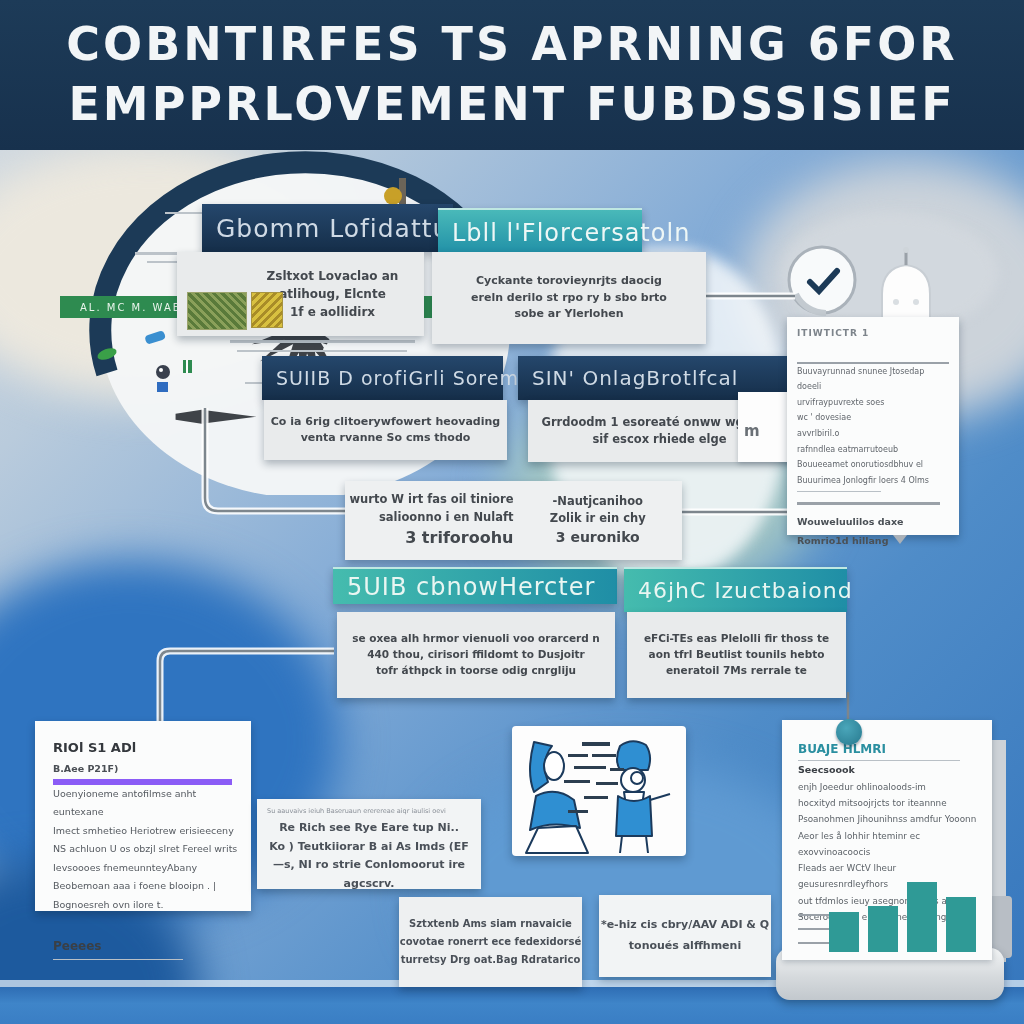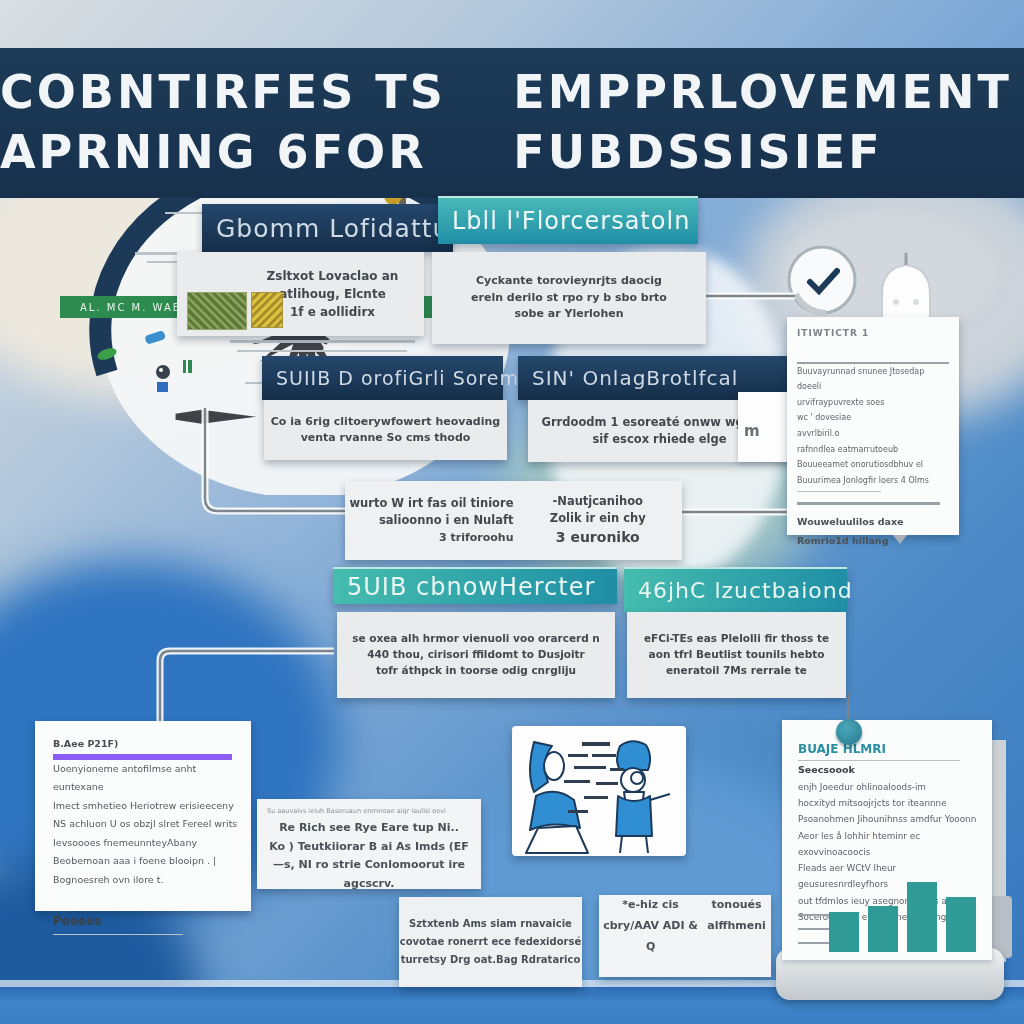--- a/index.html
+++ b/index.html
@@ -137,40 +137,40 @@
     <g fill="none" stroke="#7d868d" stroke-width="2.5">
       <path d="M660,296 H795"></path>
       <path d="M205,408 L205,498 Q205,511 218,511 L345,511"></path>
       <path d="M682,512 H788"></path>
       <path d="M334,651 L170,651 Q160,651 160,661 L160,722"></path>
       <path d="M848,692 V722"></path>
     </g>
   </svg>
 
   <div class="abs" style="left:0;top:0;width:1024px;height:150px;background:linear-gradient(180deg,#1d3b58 0%,#17314d 100%);
-       display:flex;flex-direction:row;justify-content:center;align-items:center;color:#f2f5f7;
-       font-weight:bold;font-size:46px;letter-spacing:3px;line-height:1.3;margin-top:48px;">
+       display:flex;flex-direction:column;justify-content:center;align-items:center;color:#f2f5f7;
+       font-weight:bold;font-size:46px;letter-spacing:3px;line-height:1.3;">
     <div>COBNTIRFES TS APRNING 6FOR</div>
     <div>EMPPRLOVEMENT FUBDSSISIEF</div>
   </div>
 
   <div class="abs hdr hdr-navy shadowed" style="left:194px;top:204px;width:251px;height:48px;font-size:25px;margin-left:8px;">
     <span class="hdr-text">Gbomm Lofidattuh</span>
   </div>
   <div class="abs body-panel shadowed" style="left:177px;top:252px;width:247px;height:84px;font-size:12px;padding-left:64px;">
     <div>Zsltxot Lovaclao an</div>
     <div>atlihoug, Elcnte</div>
     <div>1f e aollidirx</div>
     <div class="abs" style="left:10px;bottom:6px;width:58px;height:36px;border:1px solid #9ba36c;
          background:repeating-linear-gradient(45deg,#5a7a3a 0 3px,#8aa05a 3px 6px);"></div>
     <div class="abs" style="left:74px;bottom:8px;width:30px;height:34px;border:1px solid #a89440;
          background:repeating-linear-gradient(-45deg,#d8c040 0 3px,#a88c28 3px 6px);"></div>
   </div>
 
-  <div class="abs hdr hdr-teal shadowed" style="left:438px;top:196px;width:260px;height:48px;font-size:24px;">
+  <div class="abs hdr hdr-teal shadowed" style="left:438px;top:208px;width:204px;height:48px;font-size:24px;">
     <span class="hdr-text">Lbll l'Florcersatoln</span>
   </div>
   <div class="abs body-panel shadowed" style="left:432px;top:252px;width:274px;height:92px;font-size:11px;">
     <div>Cyckante torovieynrjts daocig</div>
     <div>ereln derilo st rpo ry b sbo brto</div>
     <div>sobe ar Ylerlohen</div>
   </div>
 
   <div class="abs hdr hdr-navy shadowed" style="left:262px;top:356px;width:241px;height:44px;font-size:19px;">
     <span class="hdr-text">SUIIB D orofiGrli Sorem</span>
@@ -186,21 +186,21 @@
   </div>
   <div class="abs body-panel shadowed" style="left:528px;top:400px;width:263px;height:62px;font-size:11.5px;">
     <div>Grrdoodm 1 esoreaté onww wgit gm</div>
     <div>sif escox rhiede elge</div>
   </div>
 
   <div class="abs shadowed" style="left:345px;top:481px;width:337px;height:79px;background:#eef0f1;display:flex;">
     <div class="body-panel" style="flex:1;background:none;font-size:11.5px;text-align:right;">
       <div>wurto W irt fas oil tiniore</div>
       <div>salioonno i en Nulaft</div>
-      <div style="font-size:11px;">3 triforoohu</div>
+      <div style="font-size:16px;">3 triforoohu</div>
     </div>
     <div class="body-panel" style="flex:1;background:none;font-size:11.5px;">
       <div>-Nautjcanihoo</div>
       <div>Zolik ir ein chy</div>
       <div style="font-size:14px;">3 euroniko</div>
     </div>
   </div>
 
   <div class="abs hdr hdr-teal-grad shadowed" style="left:333px;top:567px;width:284px;height:37px;font-size:24px;">
     <span class="hdr-text">5UIB cbnowHercter</span>
@@ -214,20 +214,21 @@
   <div class="abs hdr hdr-teal-grad shadowed" style="left:624px;top:567px;width:223px;height:45px;font-size:22px;">
     <span class="hdr-text">46jhC lzuctbaiond</span>
   </div>
   <div class="abs body-panel shadowed" style="left:627px;top:612px;width:219px;height:86px;font-size:10.5px;">
     <div>eFCi-TEs eas Plelolli fir thoss te</div>
     <div>aon tfrl Beutlist tounils hebto</div>
     <div>eneratoil 7Ms rerrale te</div>
   </div>
 
   <div class="abs doc shadowed" style="left:35px;top:721px;width:216px;height:190px;padding:14px 12px 10px 18px;font-size:9.5px;line-height:1.95;">
+    <div style="font-weight:bold;font-size:13px;color:#34383d;">RIOl S1 ADl</div>
     <div style="font-weight:bold;color:#4a4f55;border-bottom:6px solid #8b5cf6;display:inline-block;width:96%;">B.Aee P21F)</div>
     <div>Uoenyioneme antofilmse anht euntexane</div>
     <div>Imect smhetieo Heriotrew erisieeceny</div>
     <div>NS achluon U os obzjl slret Fereel writs</div>
     <div>Ievsoooes fnemeunnteyAbany</div>
     <div>Beobemoan aaa i foene blooipn . |</div>
     <div>Bognoesreh ovn ilore t.</div>
     <div style="font-weight:bold;font-size:12px;color:#3a3f45;margin-top:21px;">Peeees</div>
     <div class="thin-rule" style="width:70%;"></div>
   </div>
@@ -317,18 +318,18 @@
   <div class="abs" style="left:836px;top:719px;width:26px;height:26px;border-radius:50%;
        background:radial-gradient(circle at 40% 35%,#4aa6ba,#27798e);box-shadow:0 2px 3px rgba(10,30,50,.4);"></div>
 
   <div class="abs doc shadowed" style="left:399px;top:897px;width:183px;height:90px;background:#eef0f1;
        display:flex;flex-direction:column;justify-content:center;text-align:center;font-size:10px;font-weight:bold;color:#4a5058;line-height:1.8;">
     <div>Sztxtenb Ams siam rnavaicie</div>
     <div>covotae ronerrt ece fedexidorsé</div>
     <div>turretsy Drg oat.Bag Rdratarico</div>
   </div>
   <div class="abs doc shadowed" style="left:599px;top:895px;width:172px;height:82px;background:#f2f4f5;
-       display:flex;flex-direction:row;justify-content:center;text-align:center;font-size:11px;font-weight:bold;color:#4a5058;line-height:1.9;">
+       display:flex;flex-direction:column;justify-content:center;text-align:center;font-size:11px;font-weight:bold;color:#4a5058;line-height:1.9;">
     <div>*e-hiz cis cbry/AAV ADI &amp; Q</div>
     <div>tonoués alffhmeni</div>
   </div>
 
 </div>
 
 </body></html>

